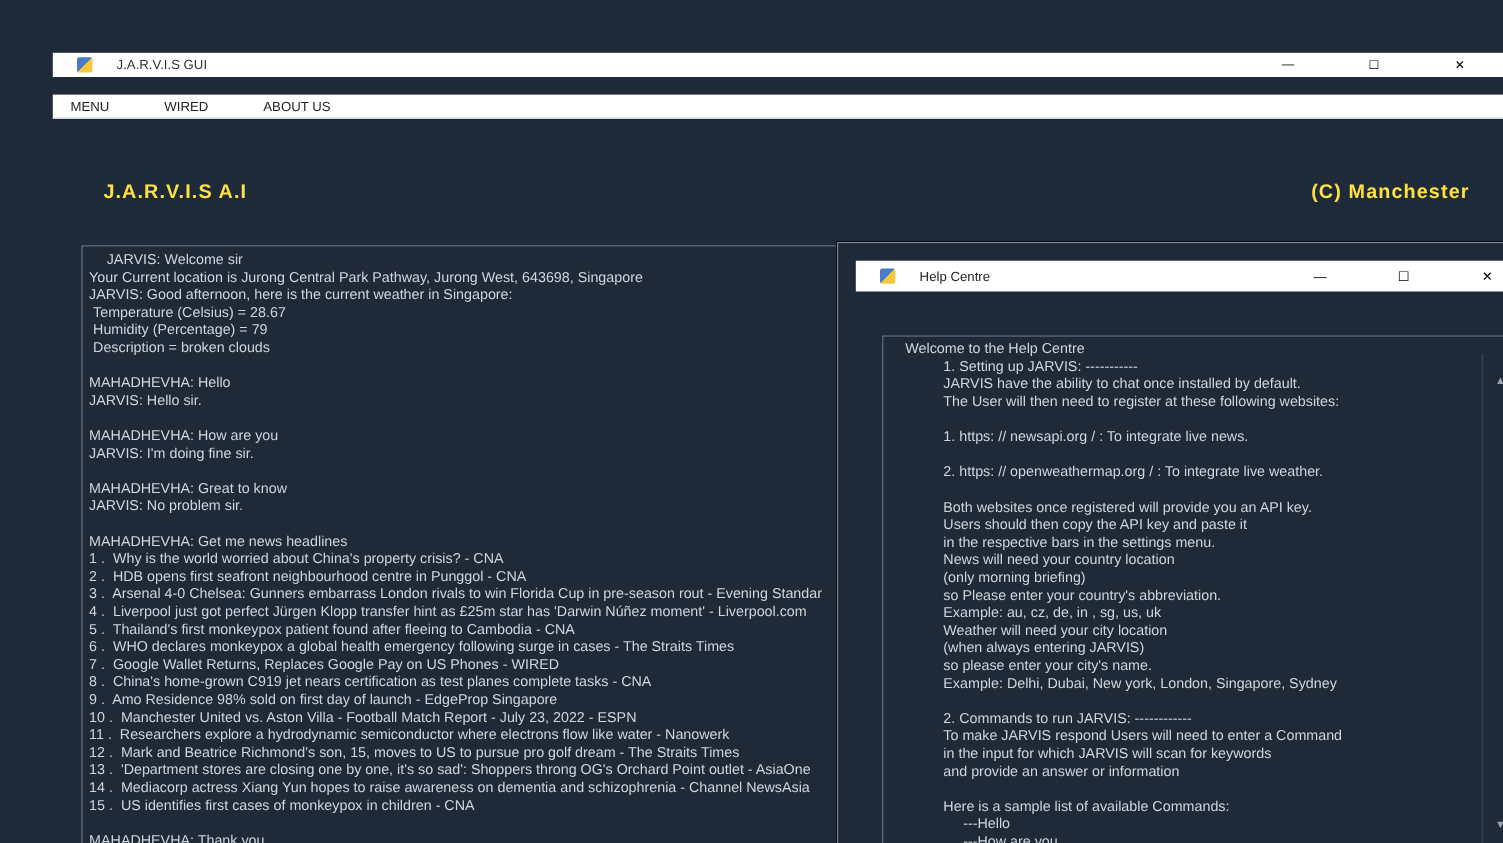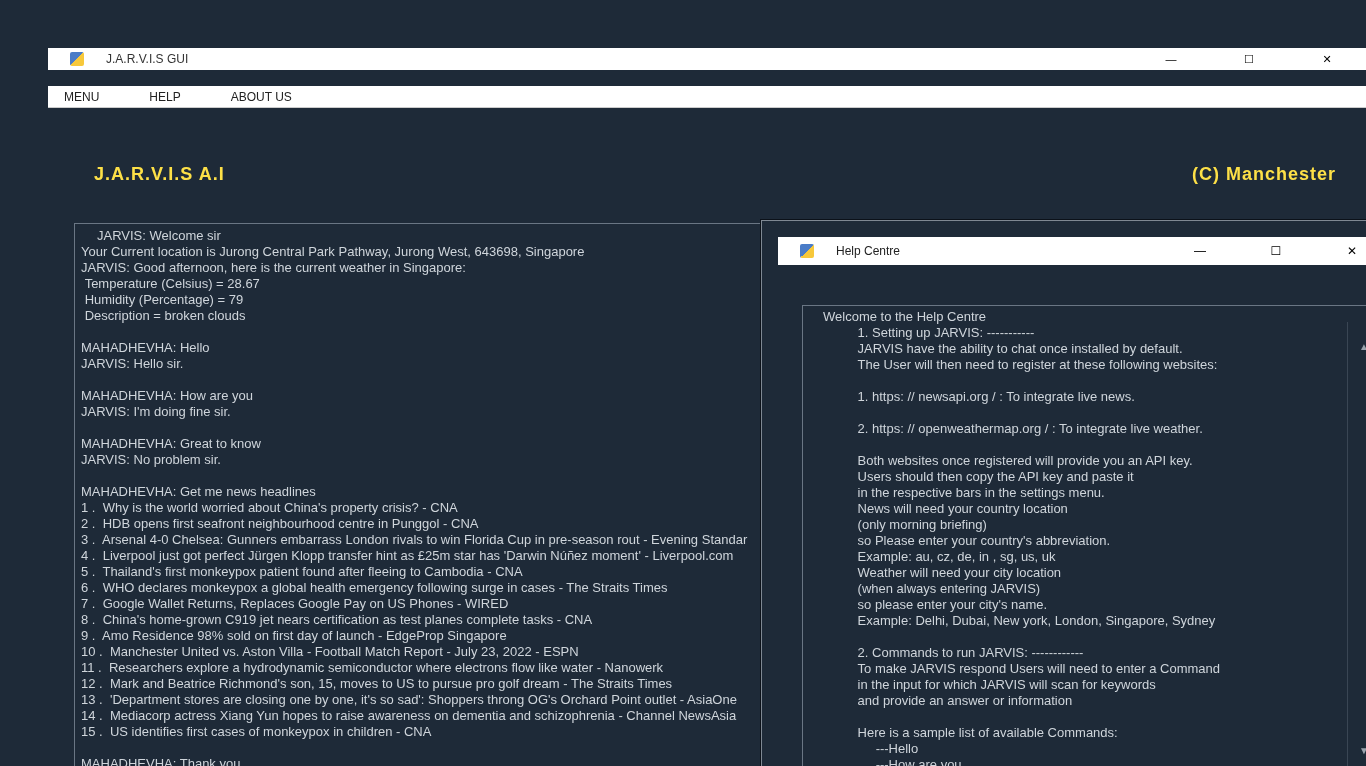--- a/index.html
+++ b/index.html
@@ -188,21 +188,21 @@
   <span>J.A.R.V.I.S GUI</span>
   <div class="titlebar-controls">
     <div>—</div>
     <div>☐</div>
     <div>✕</div>
   </div>
 </div>
 
 <div class="menubar">
   <span>MENU</span>
-  <span>HELP</span>
+  <span>WIRED</span>
   <span>ABOUT US</span>
 </div>
 
 <div class="app-body">
   <div class="header-row">
     <span>J.A.R.V.I.S  A.I</span>
     <span>(C) Manchester</span>
   </div>
 
   <div class="chat-area"><span>JARVIS: Welcome sir

